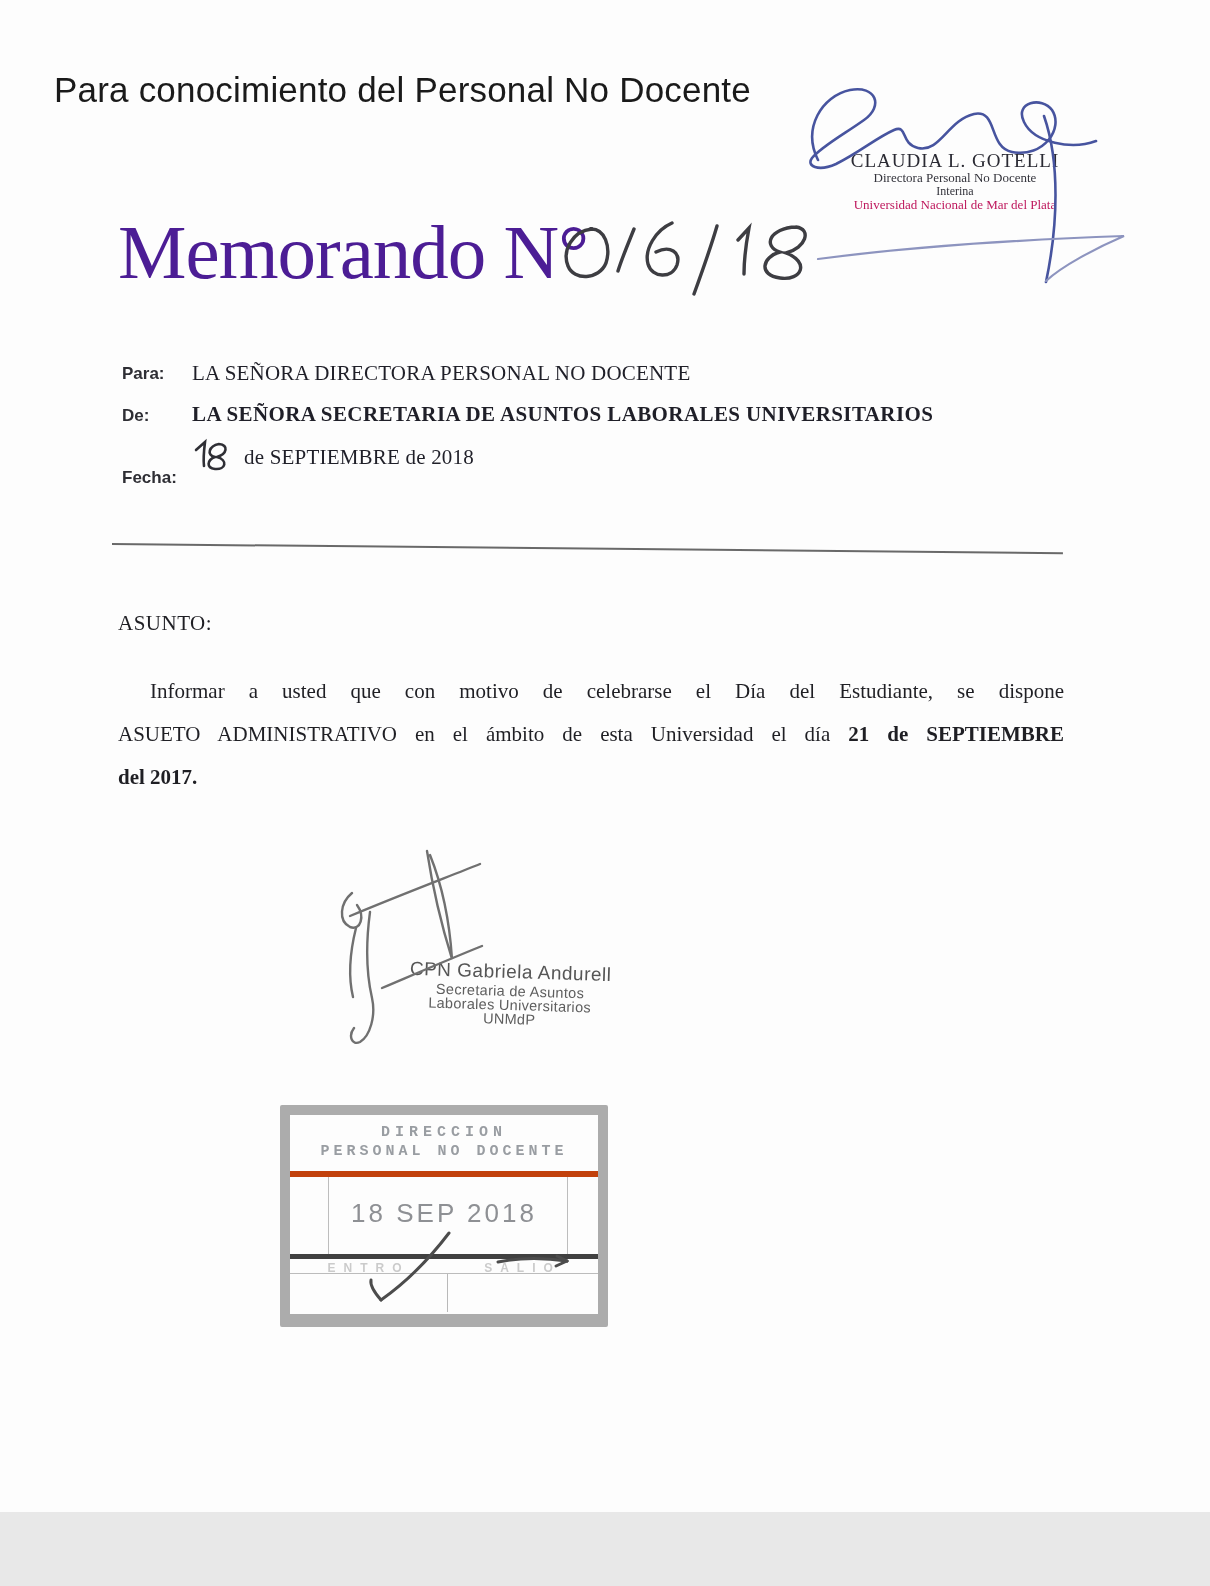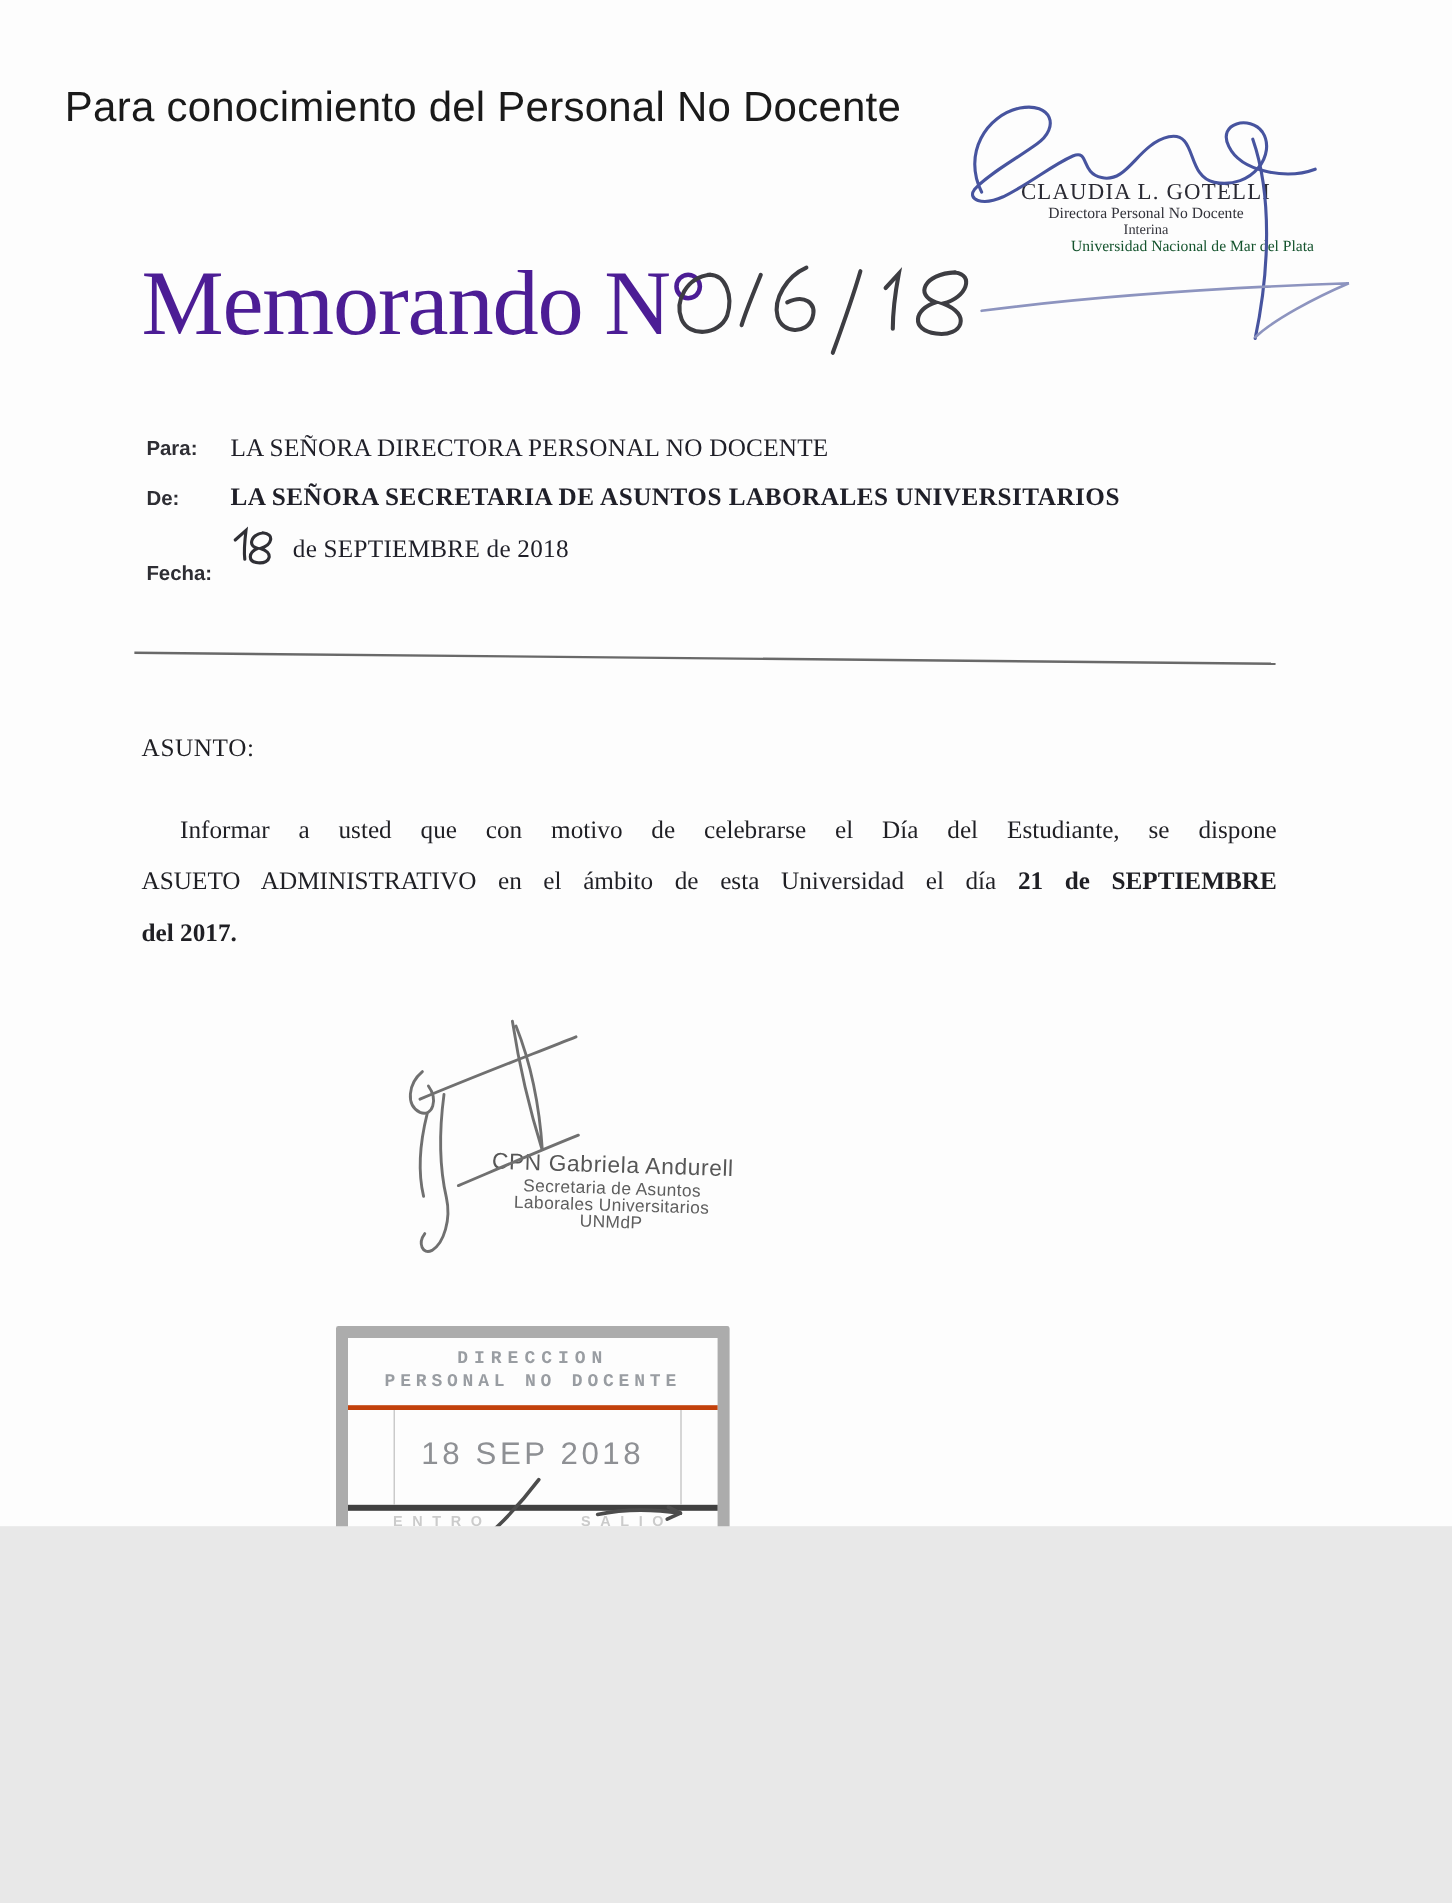--- a/index.html
+++ b/index.html
@@ -1,32 +1,32 @@
 <!DOCTYPE html>
 <html><head>
 <meta charset="utf-8">
 <style>
   html,body{margin:0;padding:0;background:#e8e8e8;}
   .page{
-    position:relative;width:1210px;height:1272px;margin:0 auto;
+    position:relative;width:1210px;height:1512px;margin:0 auto;
     background:#fdfdfd;overflow:hidden;
     font-family:"Liberation Serif", serif;color:#1f1f24;
   }
   
   .header-note{
     position:absolute;left:54px;top:70px;
     font-family:"Liberation Sans", sans-serif;
     font-size:35px;color:#1a1a1a;letter-spacing:0.2px;white-space:nowrap;
   }
   
   .top-sig{position:absolute;left:815px;top:150px;width:280px;text-align:center;line-height:1;}
   .ts-name{font-size:19px;letter-spacing:1px;color:#2a2a33;line-height:21px;}
   .ts-role{font-size:13px;color:#33333b;line-height:14px;}
   .ts-status{font-size:12px;color:#33333b;line-height:13px;}
-  .ts-inst{font-size:13px;color:#14532d;line-height:14px;white-space:nowrap;text-align:right;}
+  .ts-inst{font-size:13px;color:#be185d;line-height:14px;white-space:nowrap;}
   
   .memo-title{
     position:absolute;left:118px;top:208px;
     font-size:77px;letter-spacing:-1px;color:#4c1d95;white-space:nowrap;
   }
   
   .f-label{
     position:absolute;left:122px;
     font-family:"Liberation Sans", sans-serif;font-weight:bold;
     font-size:17px;color:#2e2e34;
@@ -55,21 +55,21 @@
   
   .stamp{
     position:absolute;left:280px;top:1105px;width:328px;height:222px;box-sizing:border-box;
     border:10px solid rgba(133,133,133,0.68);border-bottom-width:13px;border-radius:2px;
     font-family:"Liberation Sans", sans-serif;
   }
   .stamp-head{height:56px;padding-top:8px;box-sizing:border-box;text-align:center;
     color:#999da2;font-weight:bold;font-family:Liberation Mono, monospace;}
   .sh1{font-size:15px;letter-spacing:5px;line-height:19px;}
   .sh2{font-size:15px;letter-spacing:4px;line-height:19px;white-space:nowrap;}
-  .stamp-date-row{position:relative;height:83px;border-top:4px solid #c2410c;box-sizing:border-box;}
+  .stamp-date-row{position:relative;height:83px;border-top:6px solid #c2410c;box-sizing:border-box;}
   .vline{position:absolute;top:0;bottom:0;width:1px;background:#bdbdbd;}
   .vl-left{left:38px;}
   .vl-right{right:30px;}
   .stamp-date{
     display:block;text-align:center;padding-top:21px;
     font-size:26px;letter-spacing:3px;color:#8e9094;font-weight:500;white-space:nowrap;
   }
   .stamp-io-row{display:flex;height:19px;border-top:5px solid #404040;box-sizing:border-box;}
   .io-cell{flex:0 0 51%;text-align:center;font-size:12px;letter-spacing:8px;
     color:#cbcbcb;line-height:18px;font-weight:bold;overflow:hidden;}

